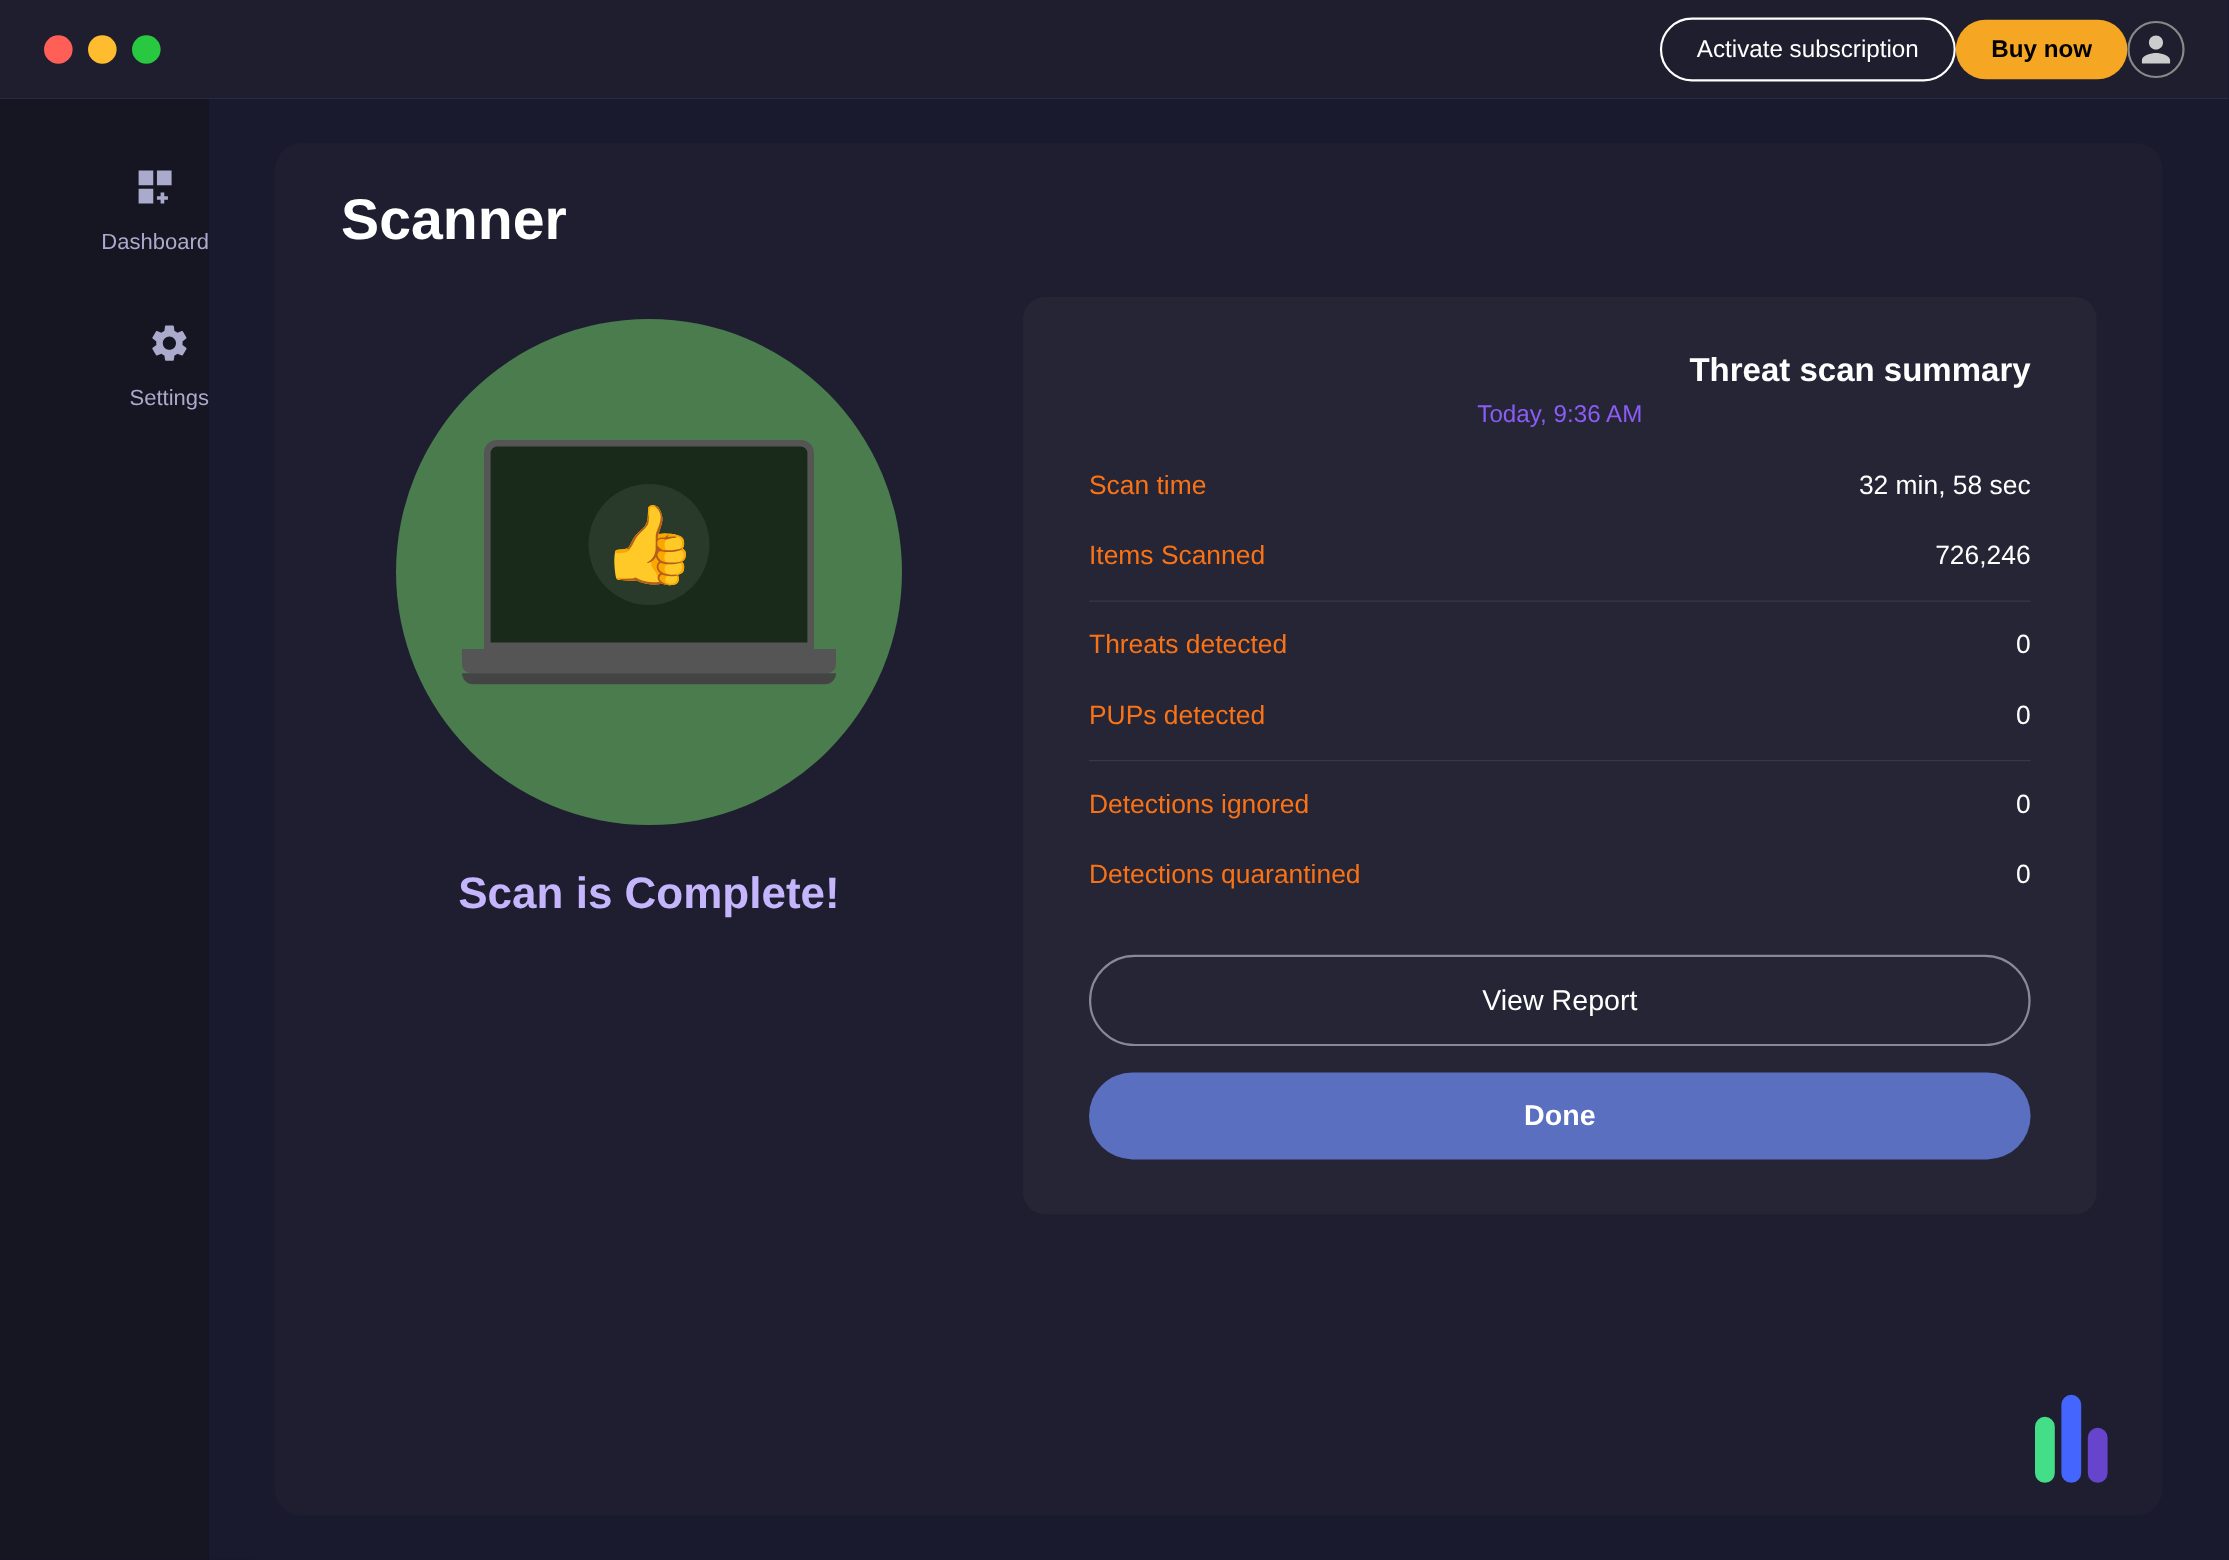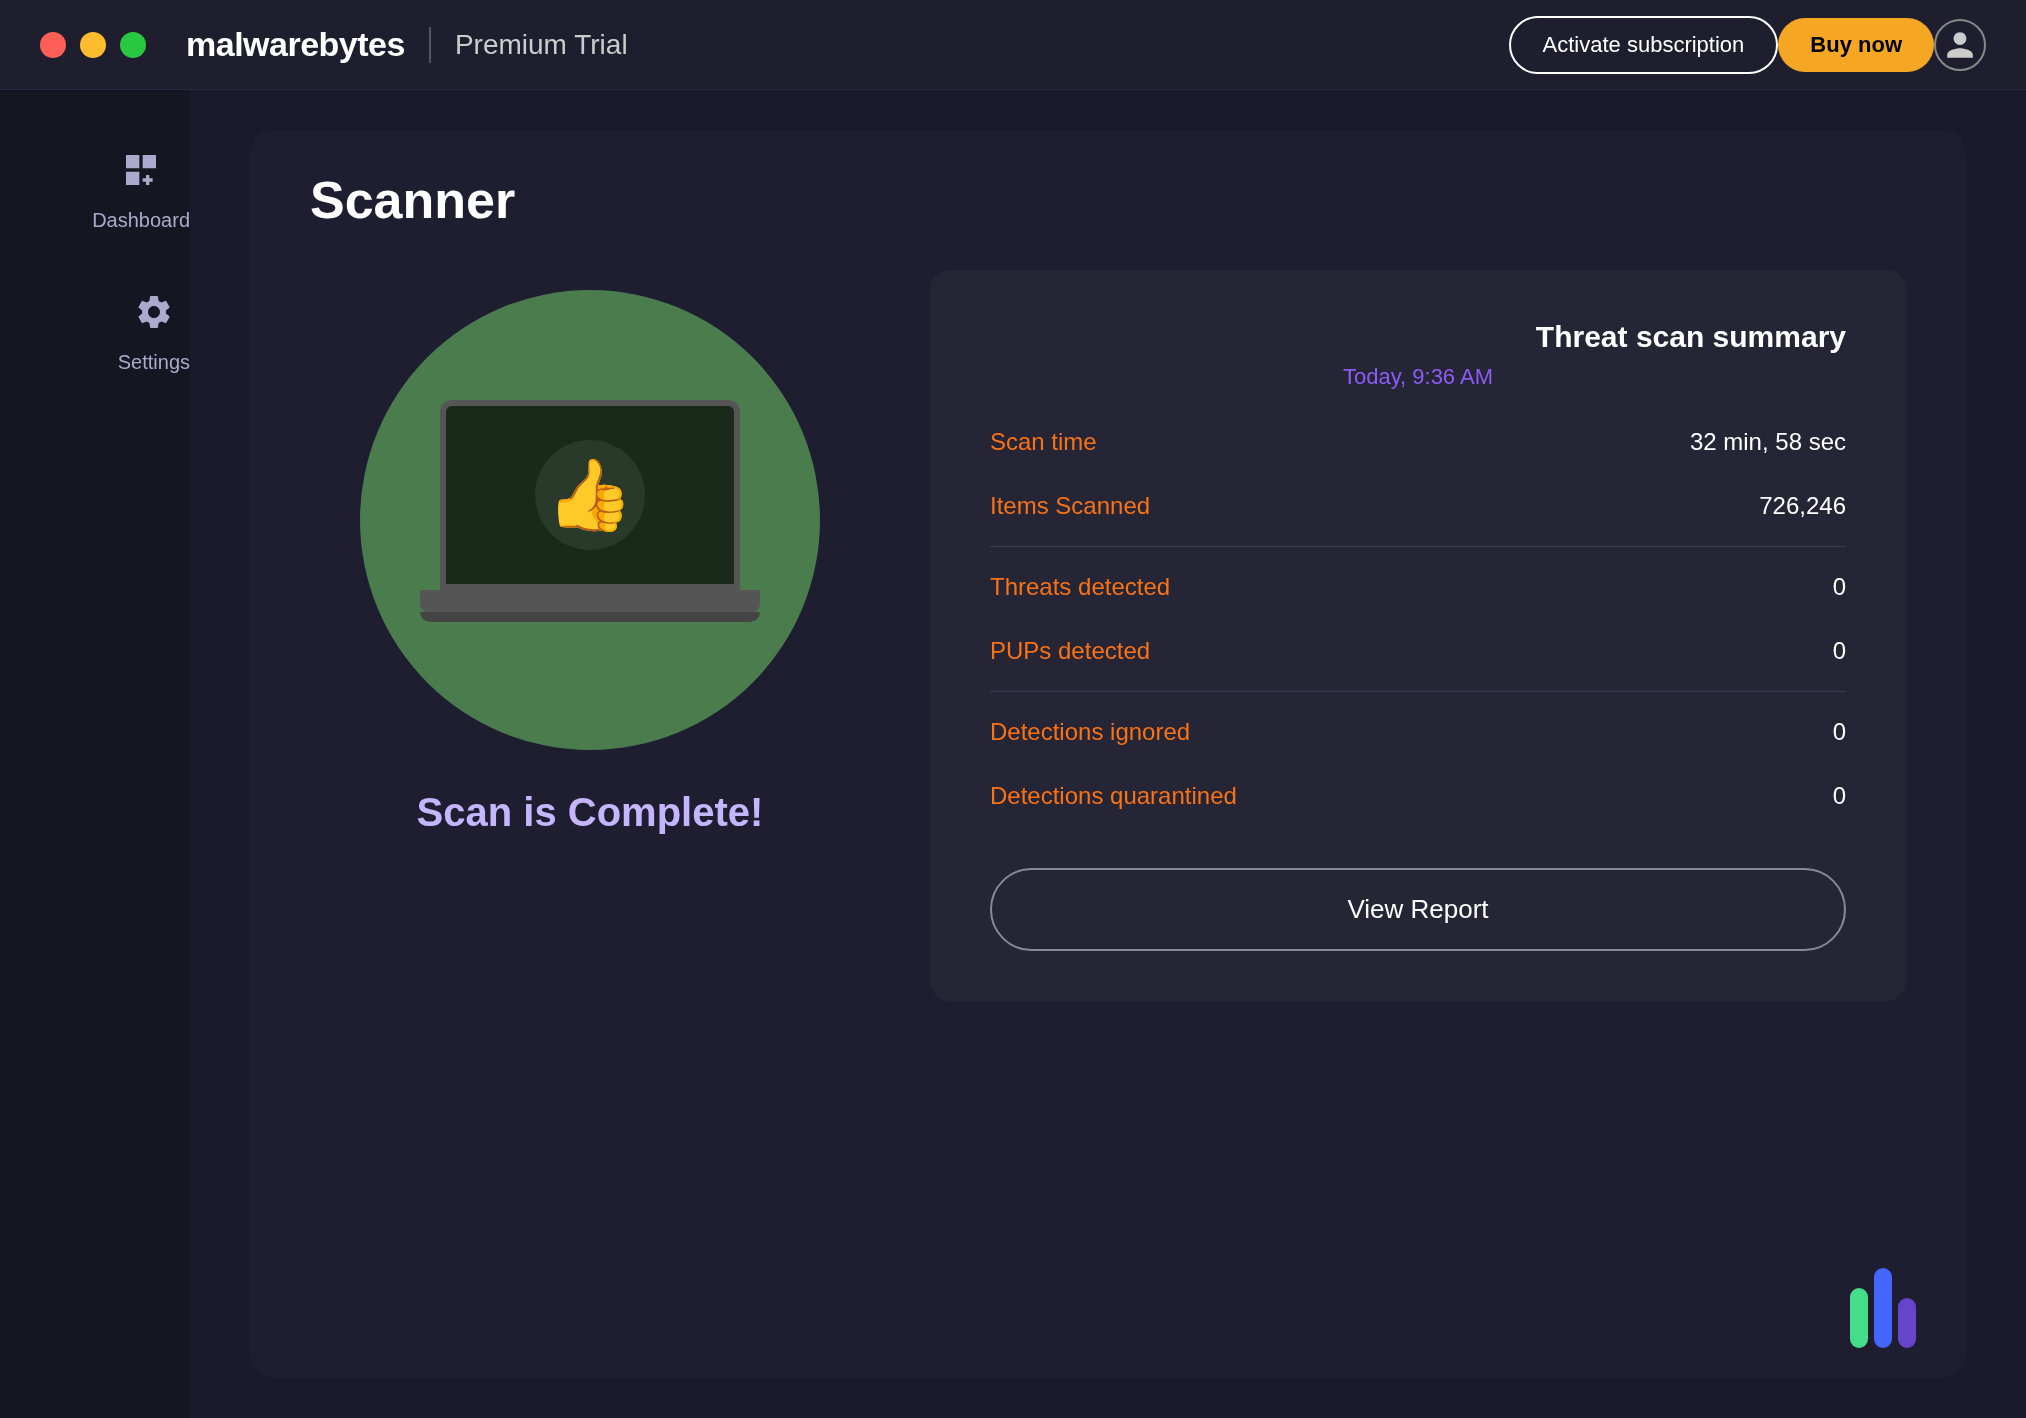--- a/index.html
+++ b/index.html
@@ -389,27 +389,20 @@
     }
   </style>
 </head>
 <body>
 
 <div class="titlebar">
   <div class="traffic-lights">
     <button class="tl-btn tl-close"></button>
     <button class="tl-btn tl-min"></button>
     <button class="tl-btn tl-max"></button>
-  </div>
-  <div class="logo-area">
-    <span class="logo-text">
-      <span>malware</span><span style="font-weight:700;">bytes</span>
-    </span>
-    <div class="logo-divider"></div>
-    <span class="product-name">Premium Trial</span>
   </div>
   <div class="titlebar-actions">
     <button class="btn-activate">Activate subscription</button>
     <button class="btn-buynow">Buy now</button>
     <div class="user-avatar">
       <svg width="32" height="32" viewBox="0 0 24 24" fill="#ccc">
         <path d="M12 12c2.7 0 4.8-2.1 4.8-4.8S14.7 2.4 12 2.4 7.2 4.5 7.2 7.2 9.3 12 12 12zm0 2.4c-3.2 0-9.6 1.6-9.6 4.8v2.4h19.2v-2.4c0-3.2-6.4-4.8-9.6-4.8z"></path>
       </svg>
     </div>
   </div>
@@ -499,20 +492,21 @@
             <span class="summary-row-value">0</span>
           </div>
 
           <div class="summary-row">
             <span class="summary-row-label">Detections quarantined</span>
             <span class="summary-row-value">0</span>
           </div>
 
           <div class="summary-actions">
             <button class="btn-view-report">View Report</button>
+            <button class="btn-done">Done</button>
           </div>
         </div>
 
       </div>
 
       <div class="bottom-logo">
         <div class="blogo-bar blogo-bar1"></div>
         <div class="blogo-bar blogo-bar2"></div>
         <div class="blogo-bar blogo-bar3"></div>
       </div>

